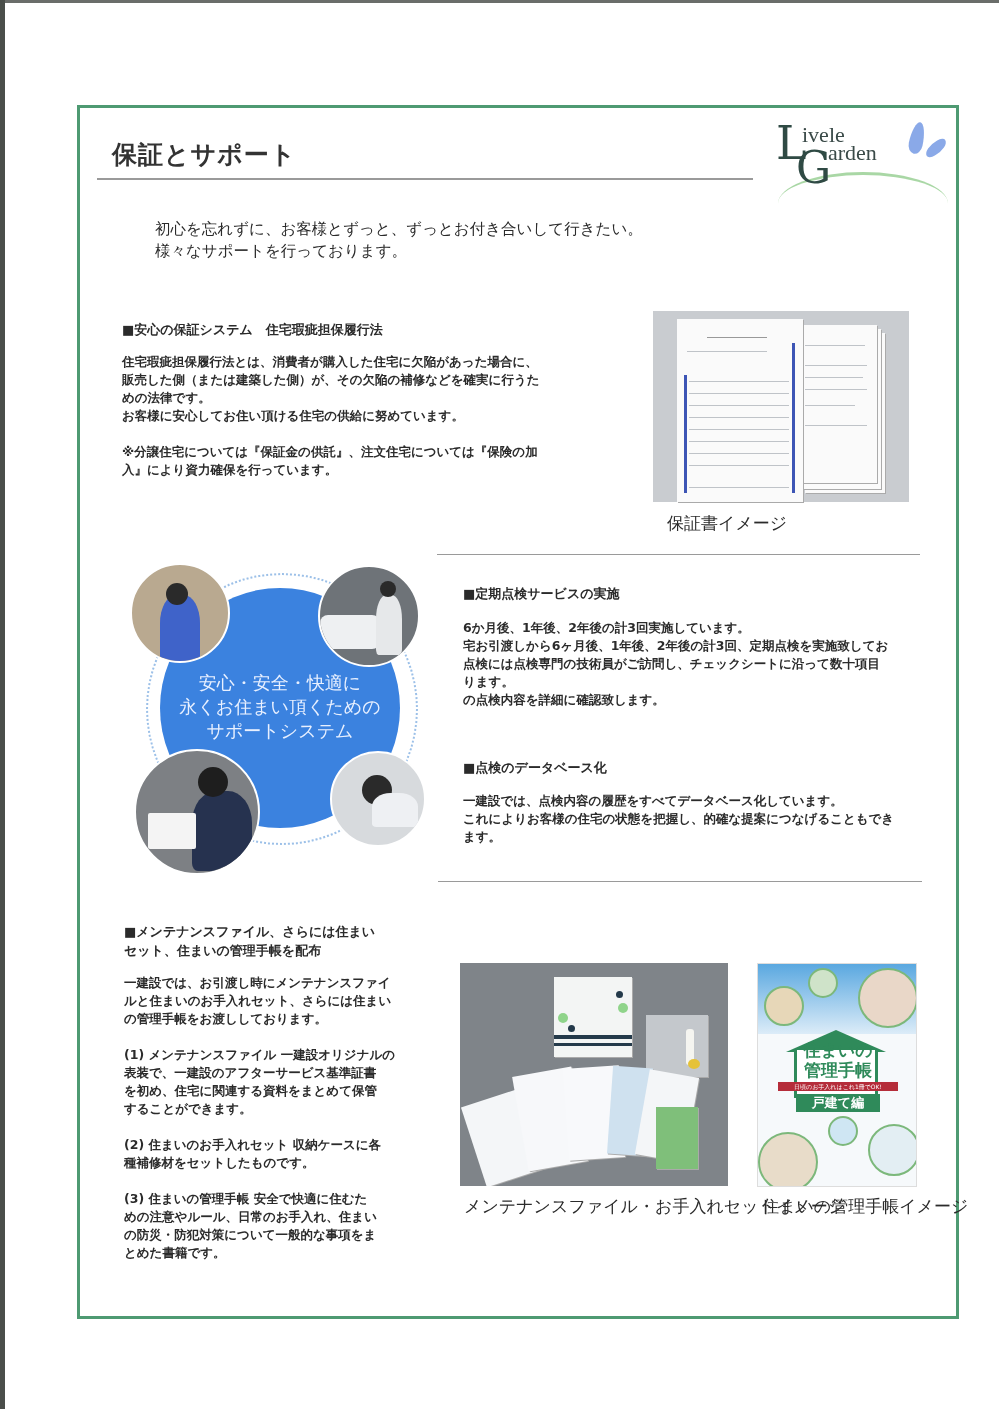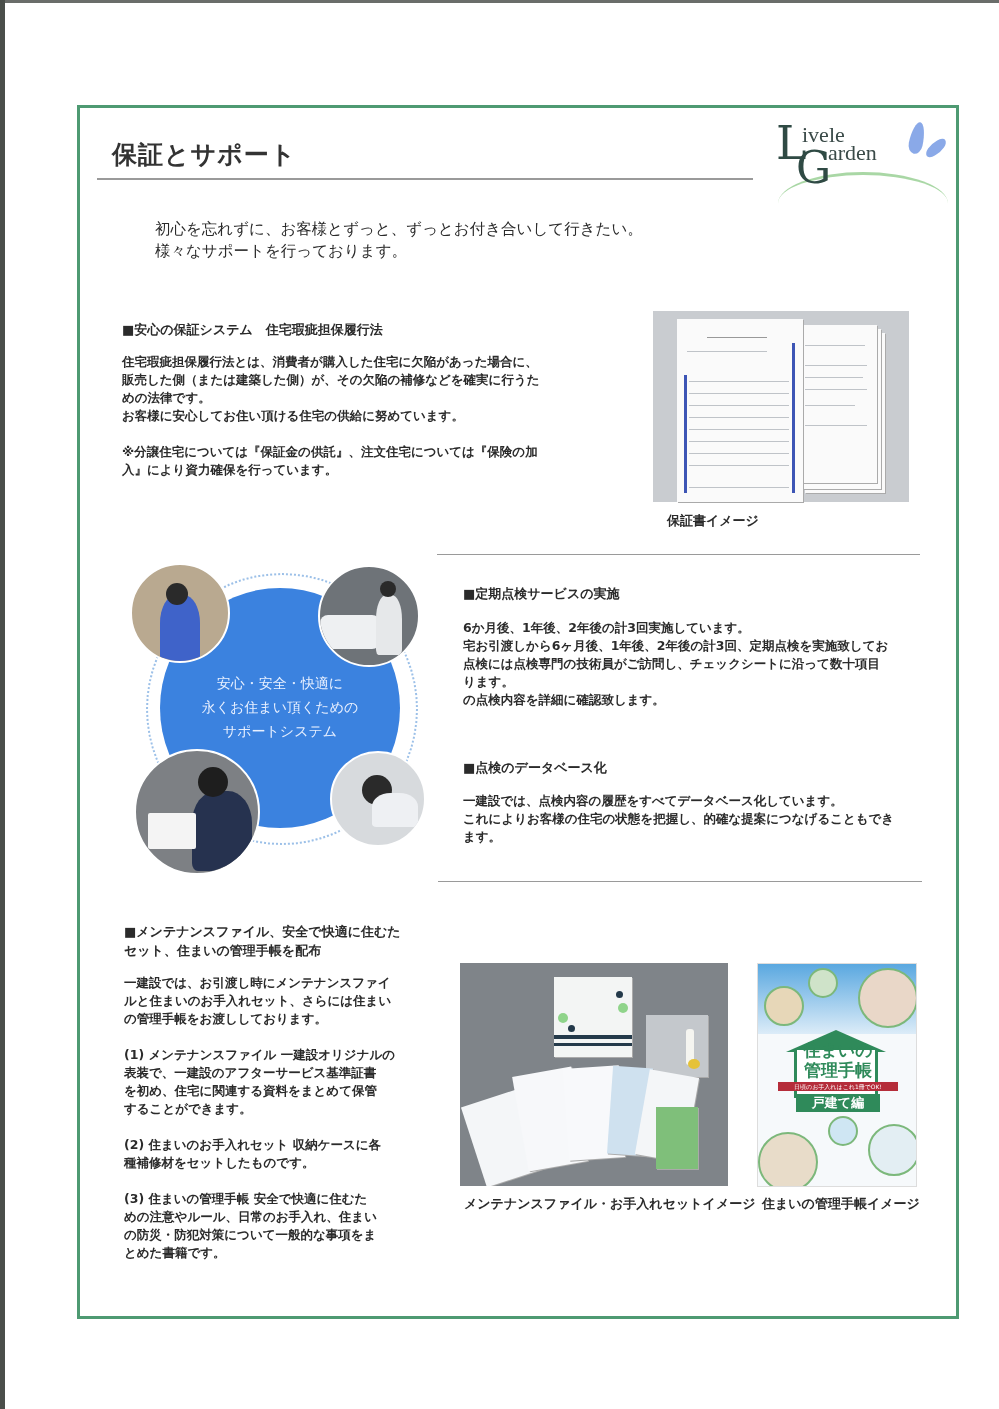--- a/index.html
+++ b/index.html
@@ -34,35 +34,35 @@
 
   .intro { left: 122px; top: 218px; font-family: "DejaVu Serif", "Liberation Serif", serif; font-size: 15.5px; line-height: 22px; color: #2b2b2b; }
   .intro div { white-space: nowrap; margin-left: 33px; }
 
   .sec-head { font-size: 13px; font-weight: bold; color: #2b2b2b; white-space: nowrap; }
   .body-text { font-size: 12.5px; line-height: 18px; color: #2b2b2b; font-weight: bold; }
   .body-text div { white-space: nowrap; }
   .gap { height: 18px; }
 
   .photo { background: #c8ccd0; overflow: hidden; }
-  .caption { font-size: 13px; font-weight: bold; color: #2b2b2b; white-space: nowrap; }
+  .caption { font-size: 17px; font-weight: normal; color: #2b2b2b; white-space: nowrap; }
 
   
   .doc-img { left: 653px; top: 311px; width: 256px; height: 191px; background: #c9ccd0; }
   .sheet { position: absolute; background: #fafafa; box-shadow: 1px 1px 0 #aaa; }
   .sheet-line { position: absolute; height: 1px; background: #bfc3c8; }
   .blue-bar { position: absolute; width: 3px; background: #3d55b5; }
 
   .rule { height: 1px; background: #9a9a9a; }
 
   
   .circle-wrap { left: 130px; top: 563px; width: 300px; height: 315px; }
   .big-circle { position: absolute; left: 30px; top: 25px; width: 240px; height: 240px; border-radius: 50%; background: #3b82df; }
   .dotted-ring { position: absolute; left: 16px; top: 10px; width: 272px; height: 272px; border-radius: 50%; border: 2px dotted #9cc0e8; box-sizing: border-box; }
-  .circle-text { position: absolute; left: 30px; top: 108px; width: 240px; text-align: center; color: #e8f0ff; font-size: 14px; line-height: 24px; }
+  .circle-text { position: absolute; left: 30px; top: 108px; width: 240px; text-align: center; color: #e8f0ff; font-size: 18px; line-height: 24px; }
   .small-photo { position: absolute; border-radius: 50%; background: #8a8f96; overflow: hidden; border: 2px solid #fff; }
   .small-photo .fig { position: absolute; border-radius: 40% 40% 10% 10%; }
 
   
   .set-img { left: 460px; top: 963px; width: 268px; height: 223px; background: #7f8489; }
   .book-img { left: 757px; top: 963px; width: 160px; height: 224px; background: #f6f9fb; border: 1px solid #ddd; box-sizing: border-box; overflow: hidden; }
 </style>
 </head>
 <body>
 
@@ -171,21 +171,21 @@
 <div class="abs sec-head" style="left:463px; top:759px;">■点検のデータベース化</div>
 <div class="abs body-text" style="left:463px; top:792px;">
   <div>一建設では、点検内容の履歴をすべてデータベース化しています。</div>
   <div>これによりお客様の住宅の状態を把握し、的確な提案につなげることもでき</div>
   <div>ます。</div>
 </div>
 
 <div class="abs rule" style="left:438px; top:881px; width:484px;"></div>
 
 <div class="abs sec-head" style="left:124px; top:922px; line-height:19px;">
-  <div>■メンテナンスファイル、安全で快適に住むた</div>
+  <div>■メンテナンスファイル、さらには住まい</div>
   <div>セット、住まいの管理手帳を配布</div>
 </div>
 <div class="abs body-text" style="left:124px; top:974px;">
   <div>一建設では、お引渡し時にメンテナンスファイ</div>
   <div>ルと住まいのお手入れセット、さらには住まい</div>
   <div>の管理手帳をお渡ししております。</div>
   <div class="gap"></div>
   <div>(1) メンテナンスファイル 一建設オリジナルの</div>
   <div>表装で、一建設のアフターサービス基準証書</div>
   <div>を初め、住宅に関連する資料をまとめて保管</div>

